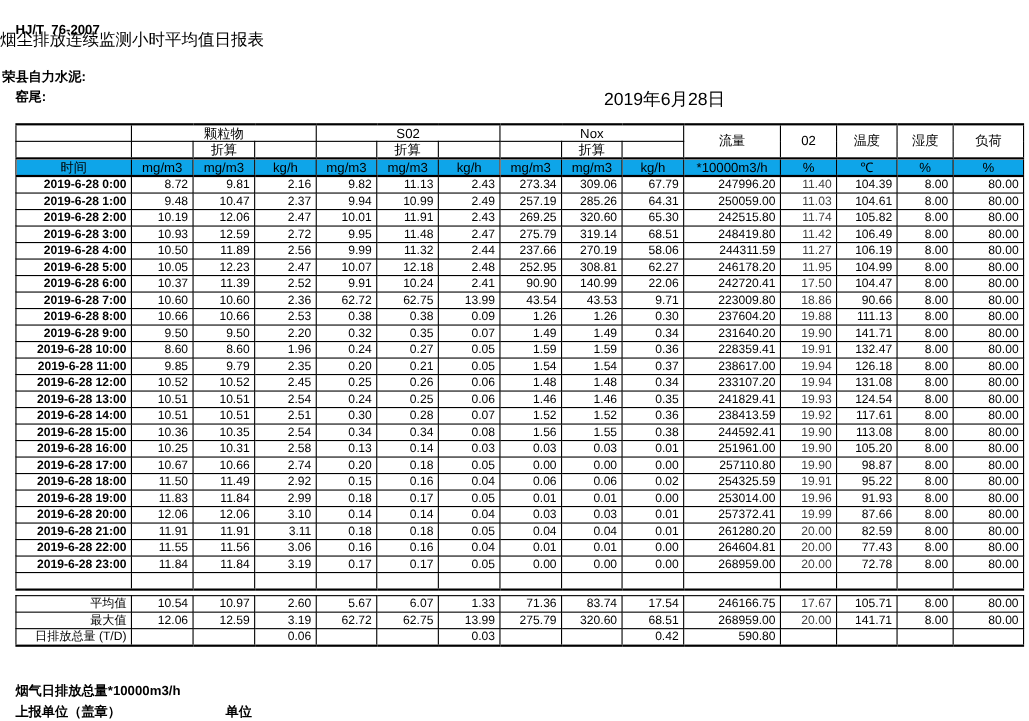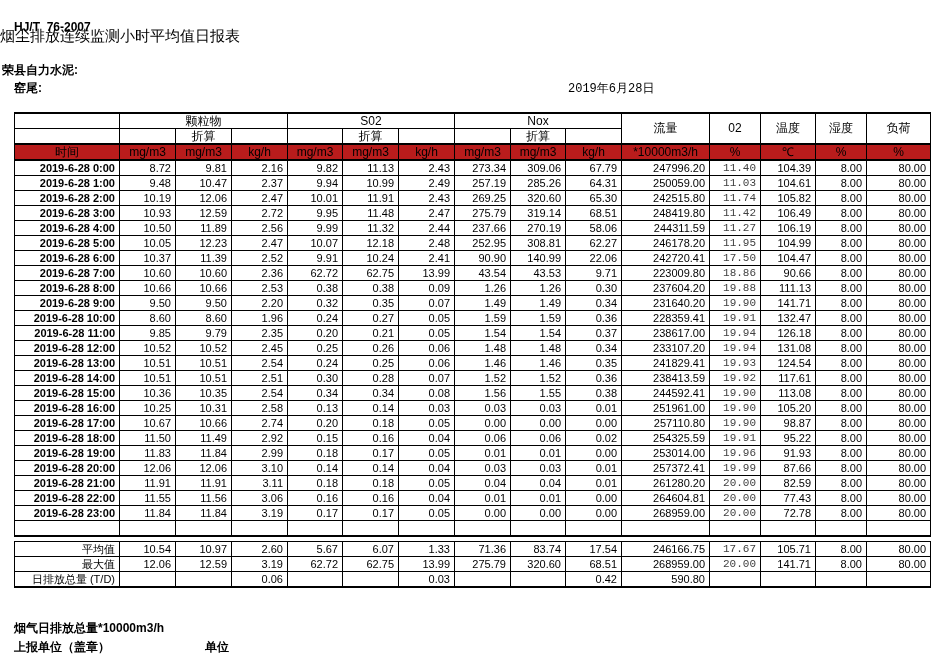--- a/index.html
+++ b/index.html
@@ -5,44 +5,44 @@
   html,body { margin:0; padding:0; }
   body {
     width:935px; height:655px; background:#ffffff; position:relative;
     font-family:"Liberation Sans", sans-serif; color:#000;
     overflow:hidden;
   }
   .std   { position:absolute; left:14px; top:20px;  font-weight:bold; font-size:12px; white-space:pre;text-align:center; }
   .title { position:absolute; left:0;   top:27px; width:660px; text-align:left; font-weight:normal; font-size:15px; }
   .company { position:absolute; left:2px; top:62px; font-weight:bold; font-size:12px; }
   .site    { position:absolute; left:14px; top:80px; font-weight:bold; font-size:12px; }
-  .date    { position:absolute; left:568px; top:80px; font-size:12px;font-family:Liberation Mono, monospace; }
+  .date    { position:absolute; left:549px; top:80px; font-size:16px; }
 
   table.grid {
     position:absolute; left:14px; border-collapse:collapse; table-layout:fixed;
     width:916px; font-size:11px;
   }
   table.main-tbl    { top:112px; }
   table.summary-tbl { top:541px; }
   table.grid td {
     border:1px solid #000; height:14px; line-height:13px;
     padding:0 4px 0 0; text-align:right; overflow:hidden; white-space:nowrap;
   }
   table.grid thead td { text-align:center; padding:0; font-size:12px; vertical-align:middle; }
   tr.h1 td { border-top:2px solid #000; }
   tr.h3 td {
-    background:#b91c1c; border-top:2px solid #000; border-bottom:2px solid #000;
+    background:#0ea5e9; border-top:2px solid #000; border-bottom:2px solid #000;
     font-size:11px; text-align:center; padding:0;
   }
   tr.empty-row td { border-bottom:2px solid #000; }
   tr.last-row td  { border-bottom:2px solid #000; }
   td.time { text-align:right; padding-right:5px;font-weight:bold; }
   td.lab  { text-align:right; padding-right:4px; }
   td.lab-left { text-align:left; padding-left:2px; padding-right:0; }
-  td.o2col { color:#404040;font-family:Liberation Mono, monospace; }
+  td.o2col { color:#404040; }
 
   .note { position:absolute; left:14px; top:620px; font-weight:bold; font-size:12px; }
   .ru   { position:absolute; left:14px; top:639px; font-weight:bold; font-size:12px; }
   .ul   { position:absolute; left:205px; top:639px; font-weight:bold; font-size:12px; }
 </style>
 </head>
 <body>
 
 <div class="std">HJ/T  76-2007</div>
 <div class="title">烟尘排放连续监测小时平均值日报表</div>

